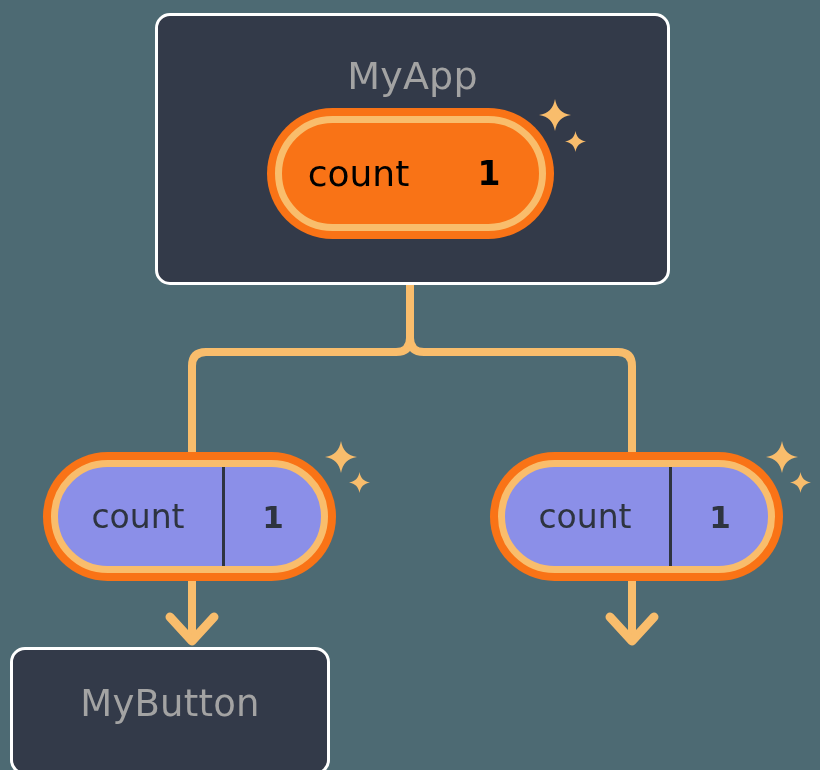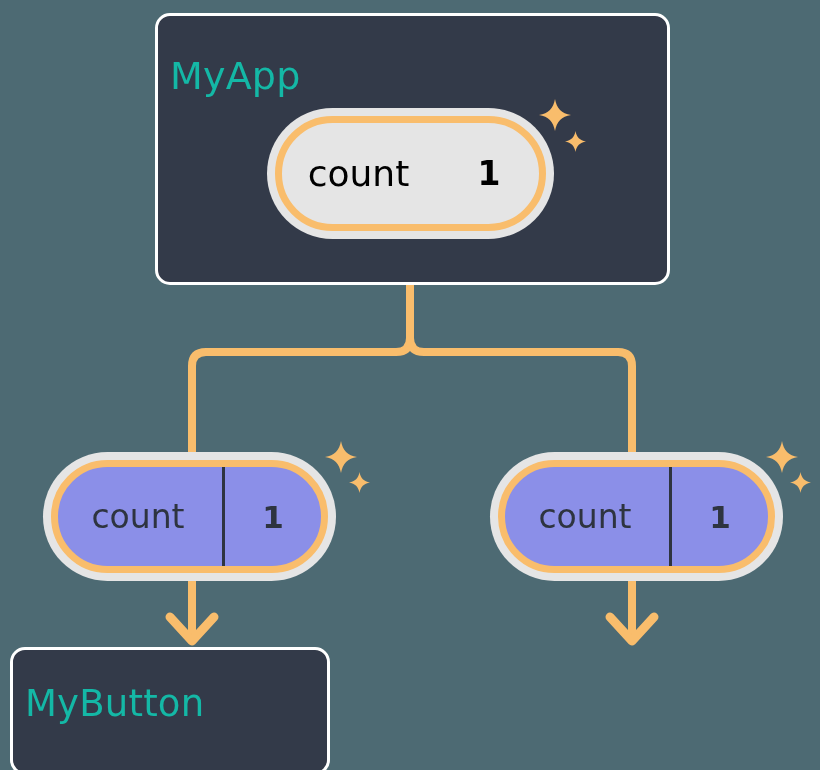--- a/index.html
+++ b/index.html
@@ -33,23 +33,24 @@
   .card {
     position: absolute;
     box-sizing: border-box;
     background: #333a49;
     border: 3px solid #ffffff;
     border-radius: 15px;
     z-index: 3;
   }
   .card-title {
     position: absolute;
-    left: 12px;
+    left: 0;
     right: 0;
-    color: #14b8a6;
+    text-align: center;
+    color: #a3a3a3;
     font-weight: 400;
     letter-spacing: 0.2px;
     white-space: nowrap;
   }
 
   #card-myapp {
     left: 155px;
     top: 13px;
     width: 515px;
     height: 272px;
@@ -75,21 +76,21 @@
   .pill-wrap {
     position: absolute;
     z-index: 4;
   }
   .pill {
     position: relative;
     box-sizing: border-box;
     height: 100%;
     width: 100%;
     border-radius: 999px;
-    background: #e5e5e5;              
+    background: #f97316;              
     padding: 8px;
     display: block;
   }
   .pill-inner {
     box-sizing: border-box;
     height: 100%;
     width: 100%;
     border-radius: 999px;
     border: 7px solid #f9bd6c;        
     display: flex;

